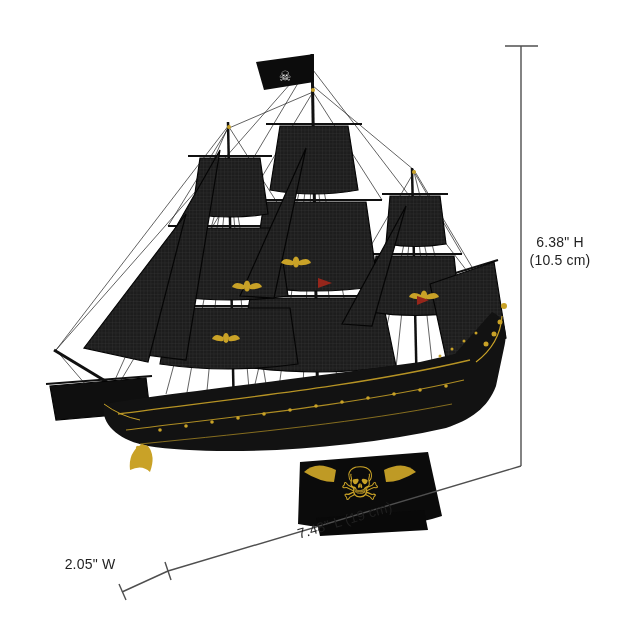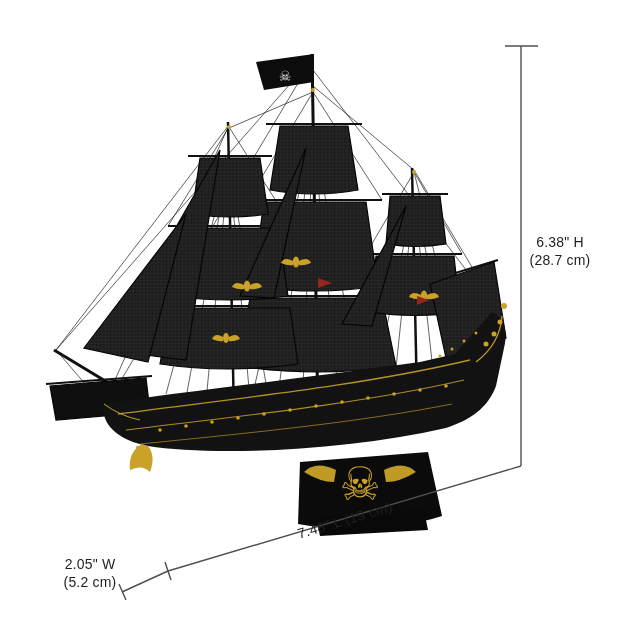--- a/index.html
+++ b/index.html
@@ -207,25 +207,24 @@
       <line x1="505" y1="46" x2="538" y2="46"></line>
       <line x1="521" y1="466" x2="168" y2="571"></line>
       <line x1="165" y1="562" x2="171" y2="580"></line>
       <line x1="168" y1="571" x2="122" y2="592"></line>
       <line x1="119" y1="584" x2="126" y2="600"></line>
     </g>
   </svg>
 
   <div class="dim-label height">
     <div>6.38" H</div>
-    <div>(28.7 cm)</div>
+    <div>(10.5 cm)</div>
   </div>
 
   <div class="dim-label length">
     <div>7.48" L (19 cm)</div>
   </div>
 
   <div class="dim-label width">
     <div>2.05" W</div>
-    <div>(5.2 cm)</div>
   </div>
 
 </div>
 
 </body></html>

